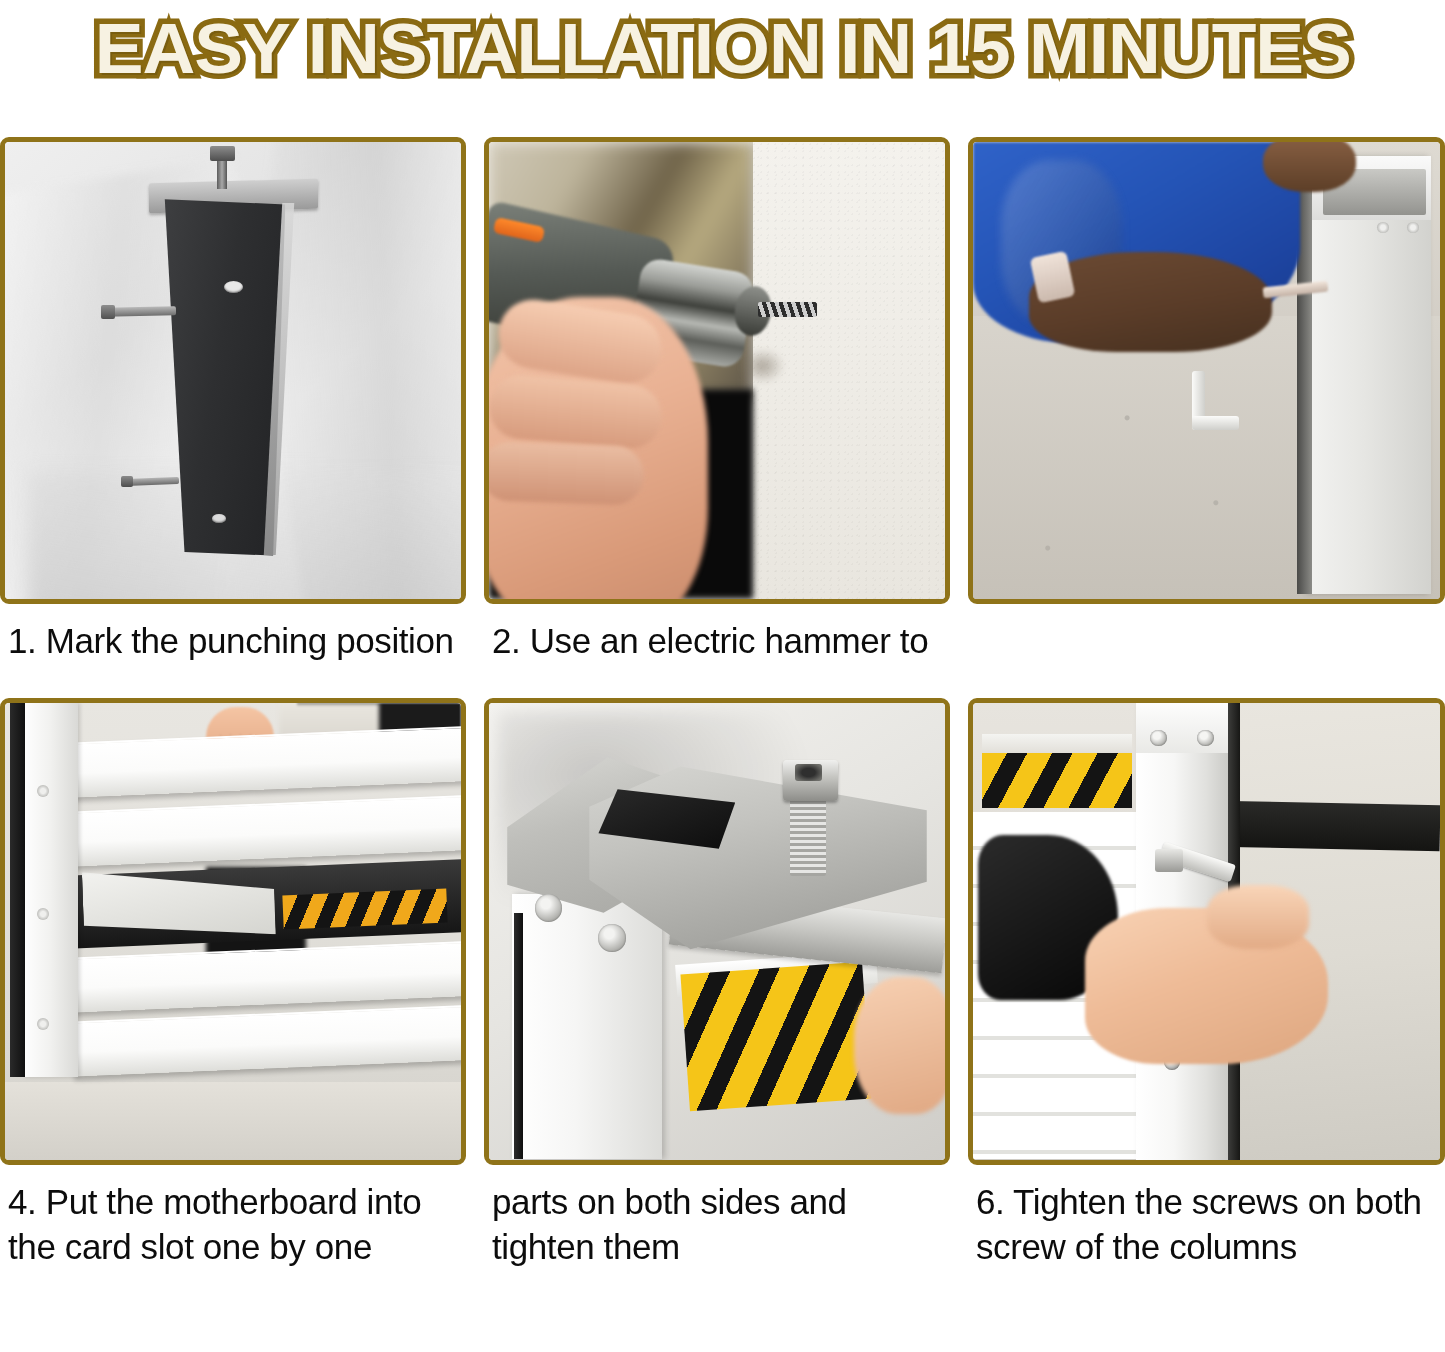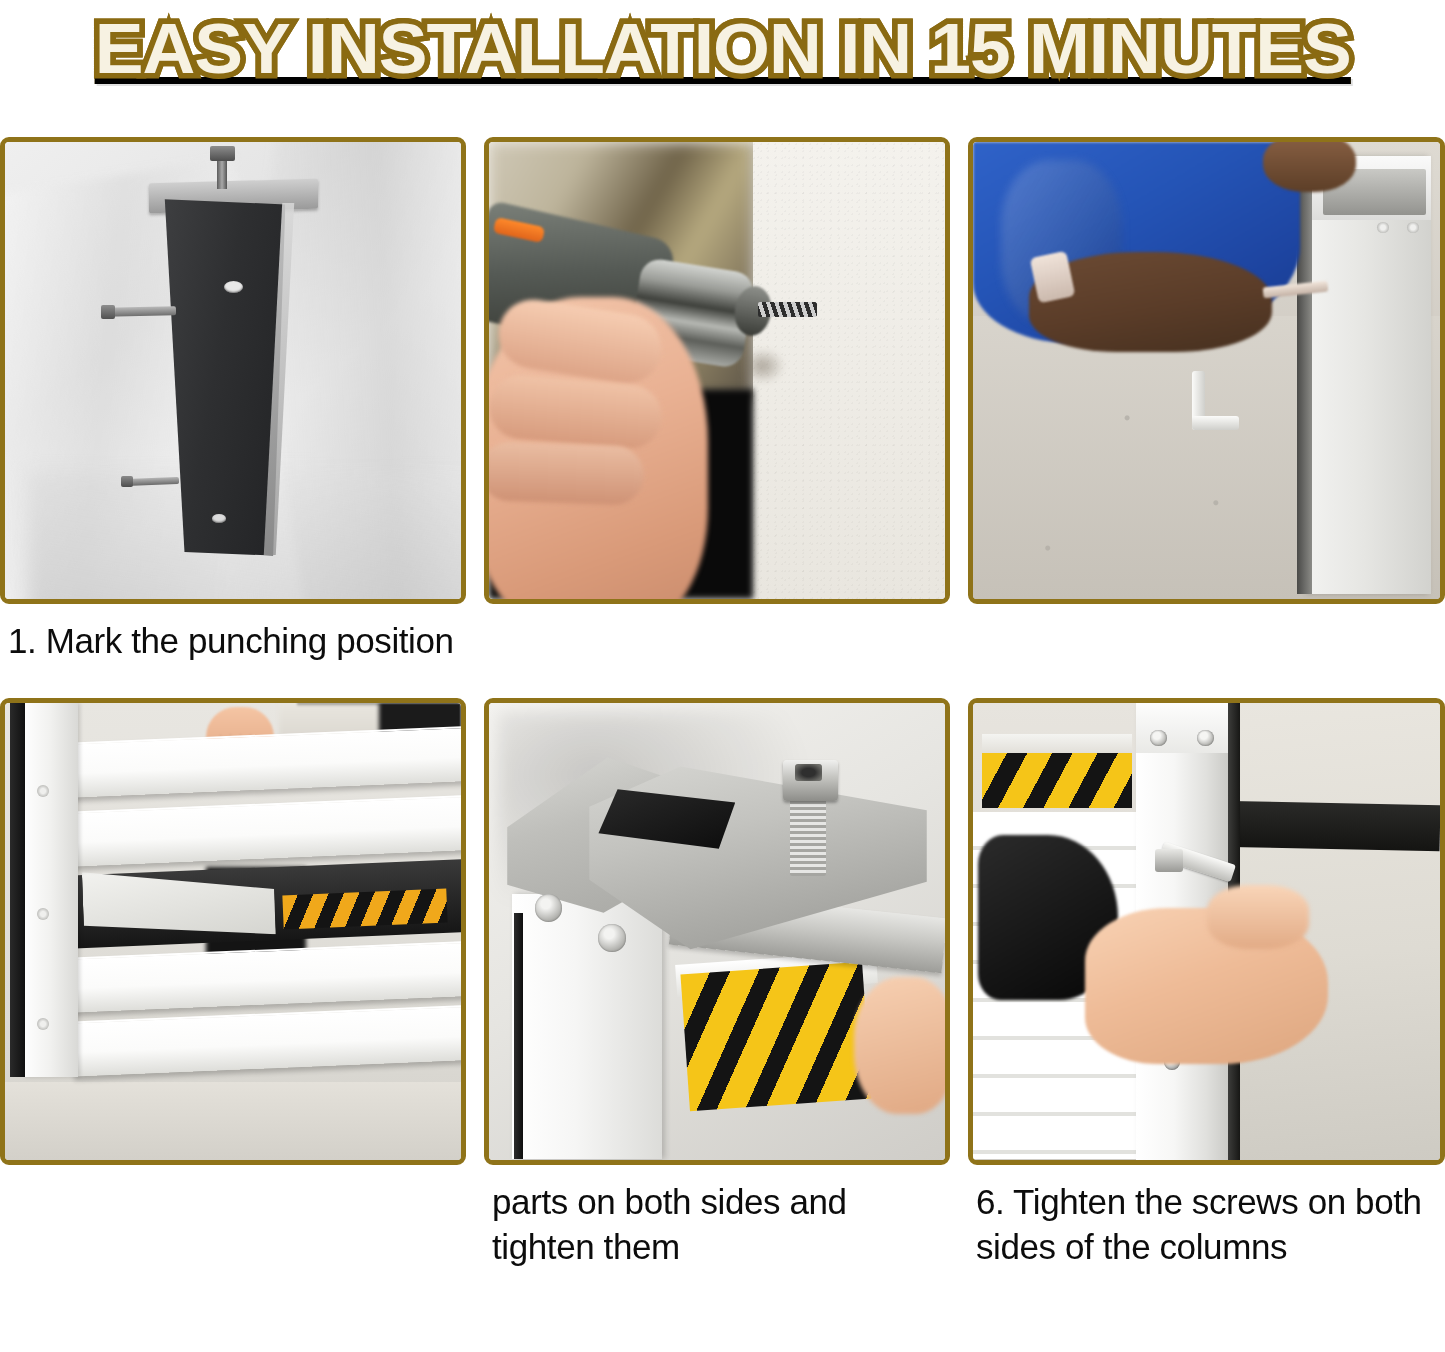--- a/index.html
+++ b/index.html
@@ -22,21 +22,20 @@
   
   .title-bar {
     position: absolute;
     top: 0; left: 0;
     width: 1445px;
     height: 96px;
     display: flex;
     align-items: center;
     justify-content: center;
     overflow: hidden;
-    text-decoration: underline;
   }
   .title-text {
     font-family: "Liberation Sans Narrow", "Liberation Sans", sans-serif;
     font-size: 71px;
     font-weight: bold;
     letter-spacing: -1px;
     line-height: 1;
     white-space: nowrap;
     transform: scaleX(1.03);
     color: #f7f2e2;
@@ -413,20 +412,21 @@
           <div class="chuck-nose"></div>
           <div class="bit"></div>
           <div class="dust"></div>
           <div class="hand"></div>
           <div class="finger1"></div>
             <div class="finger2"></div>
             <div class="finger3"></div>
         </div>
       </div>
       <div class="caption">
+        <span class="ln">2. Use an electric hammer to</span>
       </div>
     </div>
 
     <div class="cell last">
       <div class="photo-frame">
         <div class="photo p3">
           <div class="floor"></div>
             <div class="floor-spots"></div>
           <div class="column"></div>
             <div class="column-top"></div>
@@ -463,20 +463,24 @@
             <div class="hand-f"></div>
           <div class="board b1"></div>
           <div class="board b2"></div>
           <div class="lpost"></div>
             <div class="lpost-dark"></div>
           <div class="lpost-s1"></div>
             <div class="lpost-s2"></div>
             <div class="lpost-s3"></div>
         </div>
       </div>
+      <div class="caption">
+        <span class="ln">4. Put the motherboard into</span>
+        <span class="ln">the card slot one by one</span>
+      </div>
     </div>
 
     <div class="cell row2">
       <div class="photo-frame">
         <div class="photo p5">
           <div class="wall"></div>
           <div class="shadow"></div>
           <div class="col"></div>
             <div class="col-dark"></div>
           <div class="hazard-white"></div>
@@ -515,18 +519,18 @@
             <div class="cs3"></div>
           <div class="driver"></div>
             <div class="driver-tip"></div>
           <div class="sleeve"></div>
           <div class="hand"></div>
             <div class="thumb"></div>
         </div>
       </div>
       <div class="caption">
         <span class="ln">6. Tighten the screws on both</span>
-        <span class="ln">sides of the columns</span>
+        <span class="ln">screw of the columns</span>
       </div>
     </div>
 
   </div>
 </div>
 
 </body></html>

